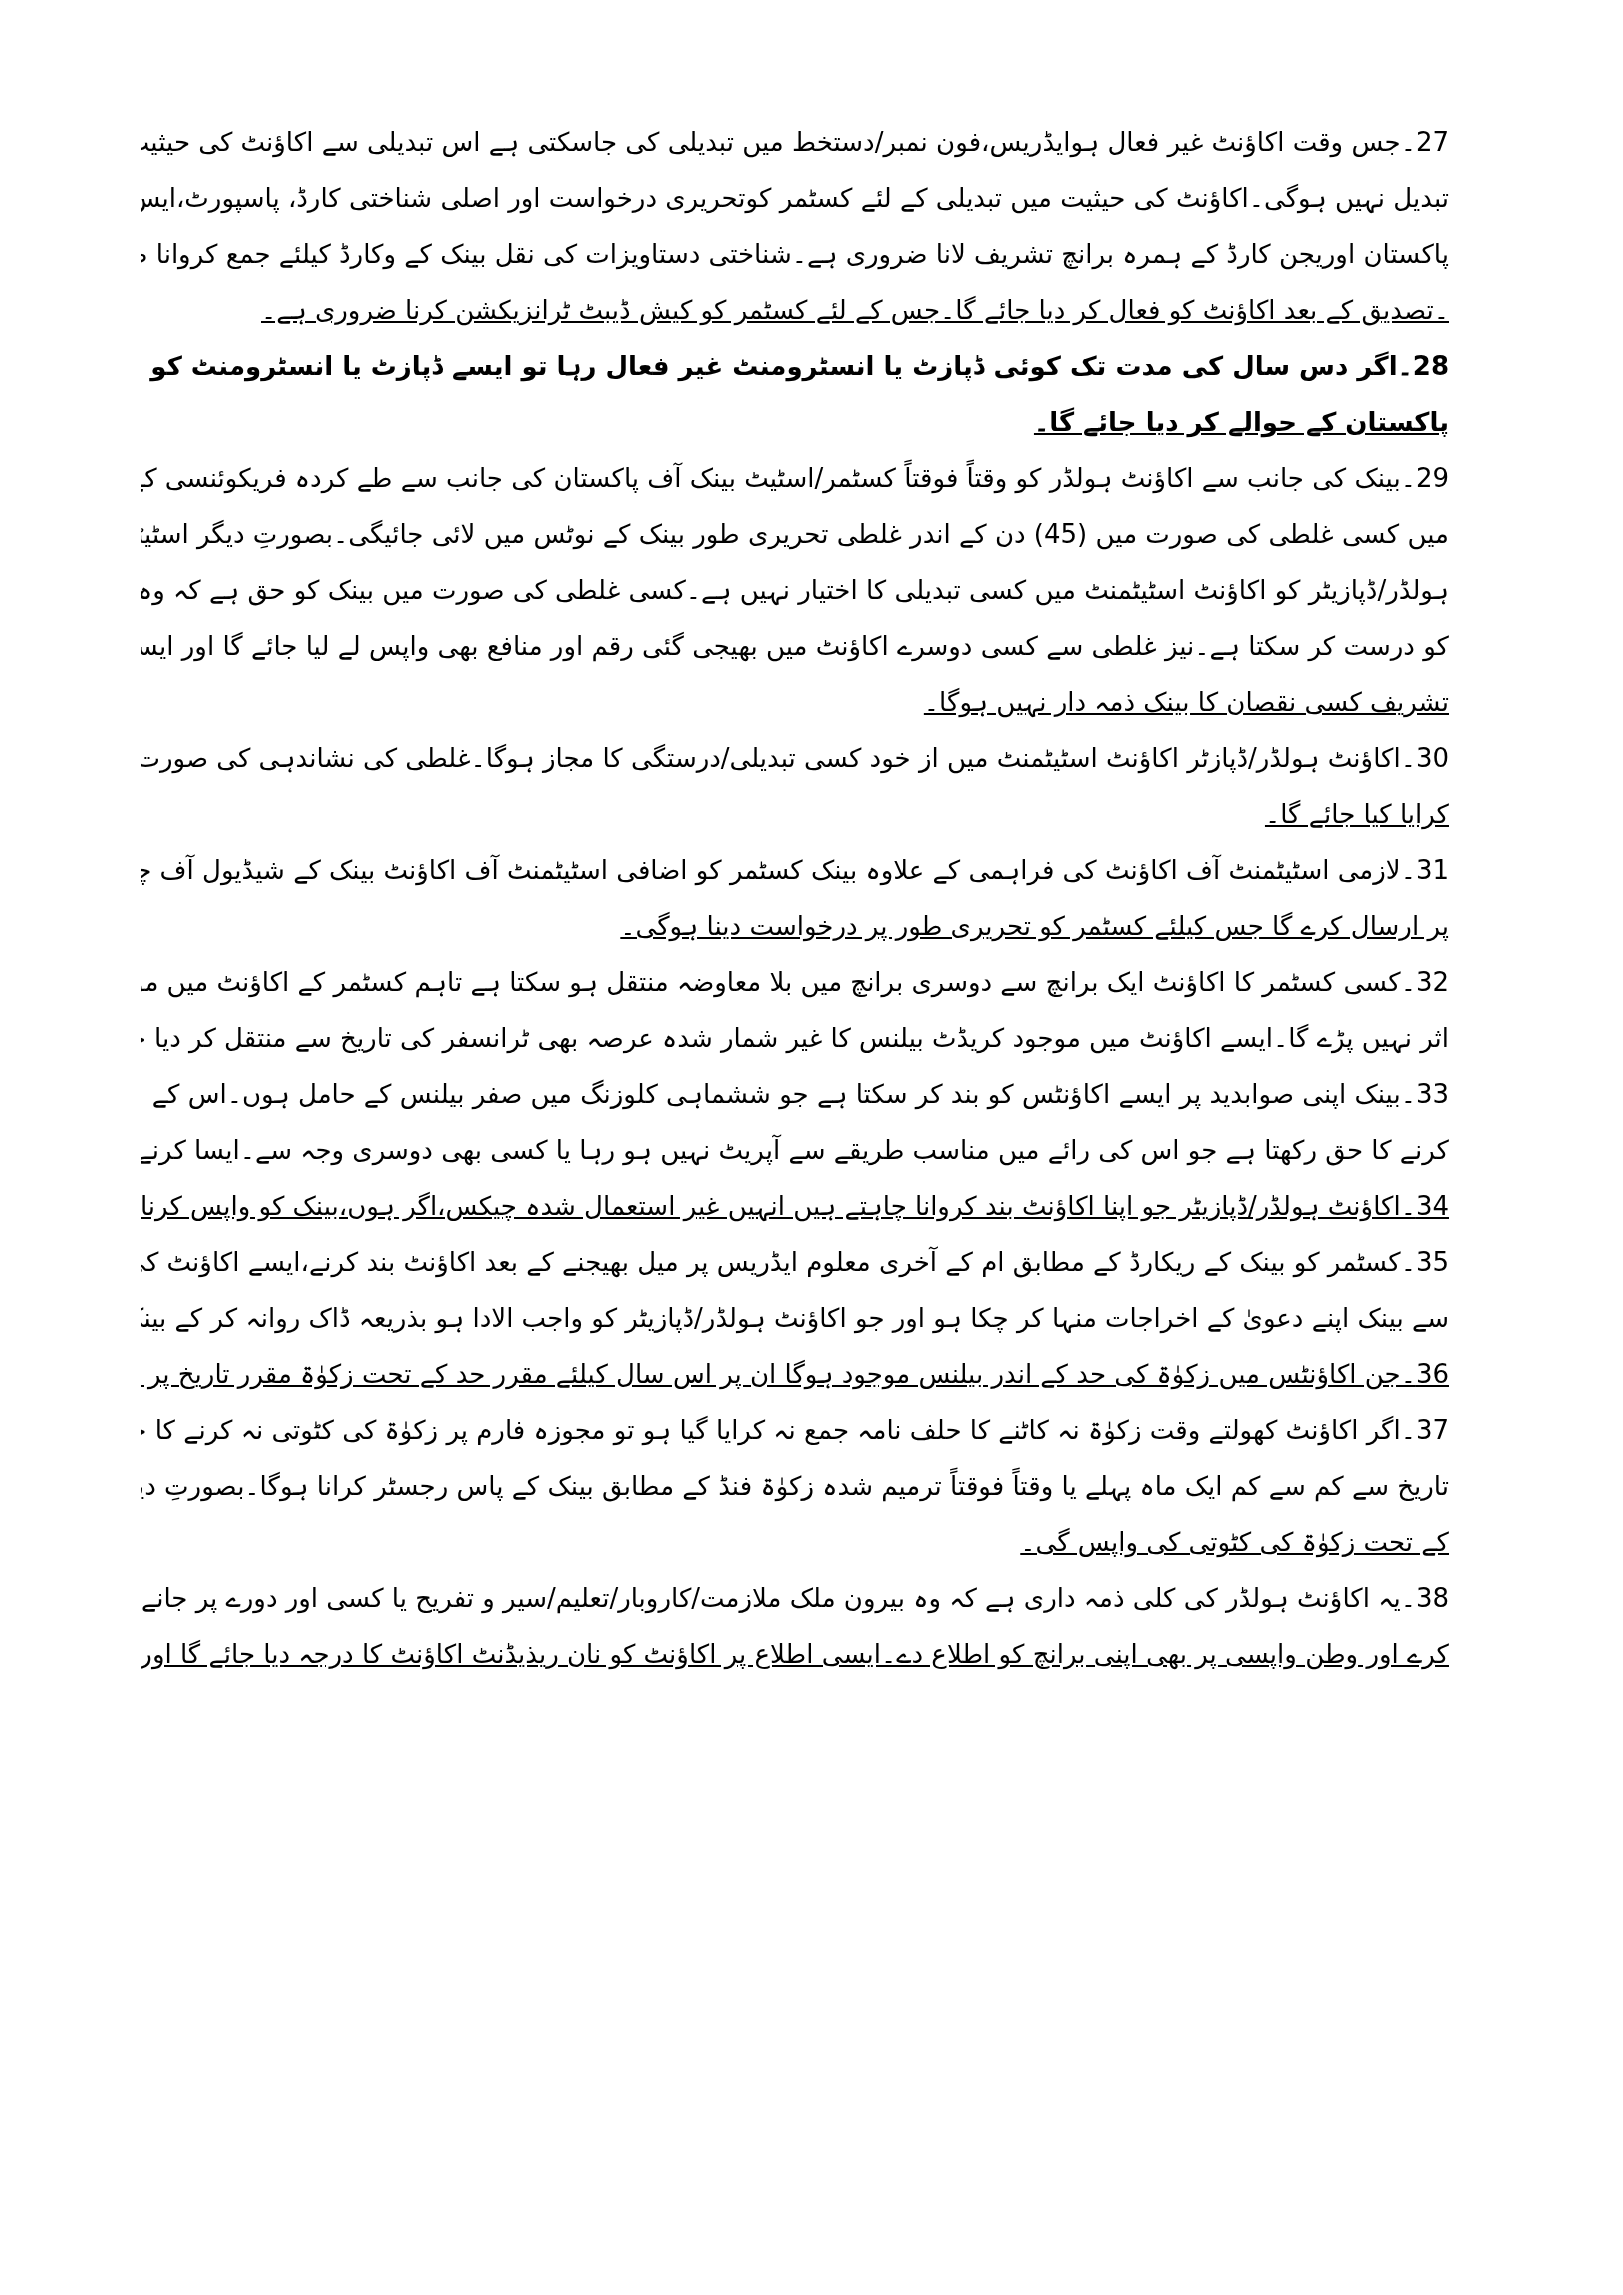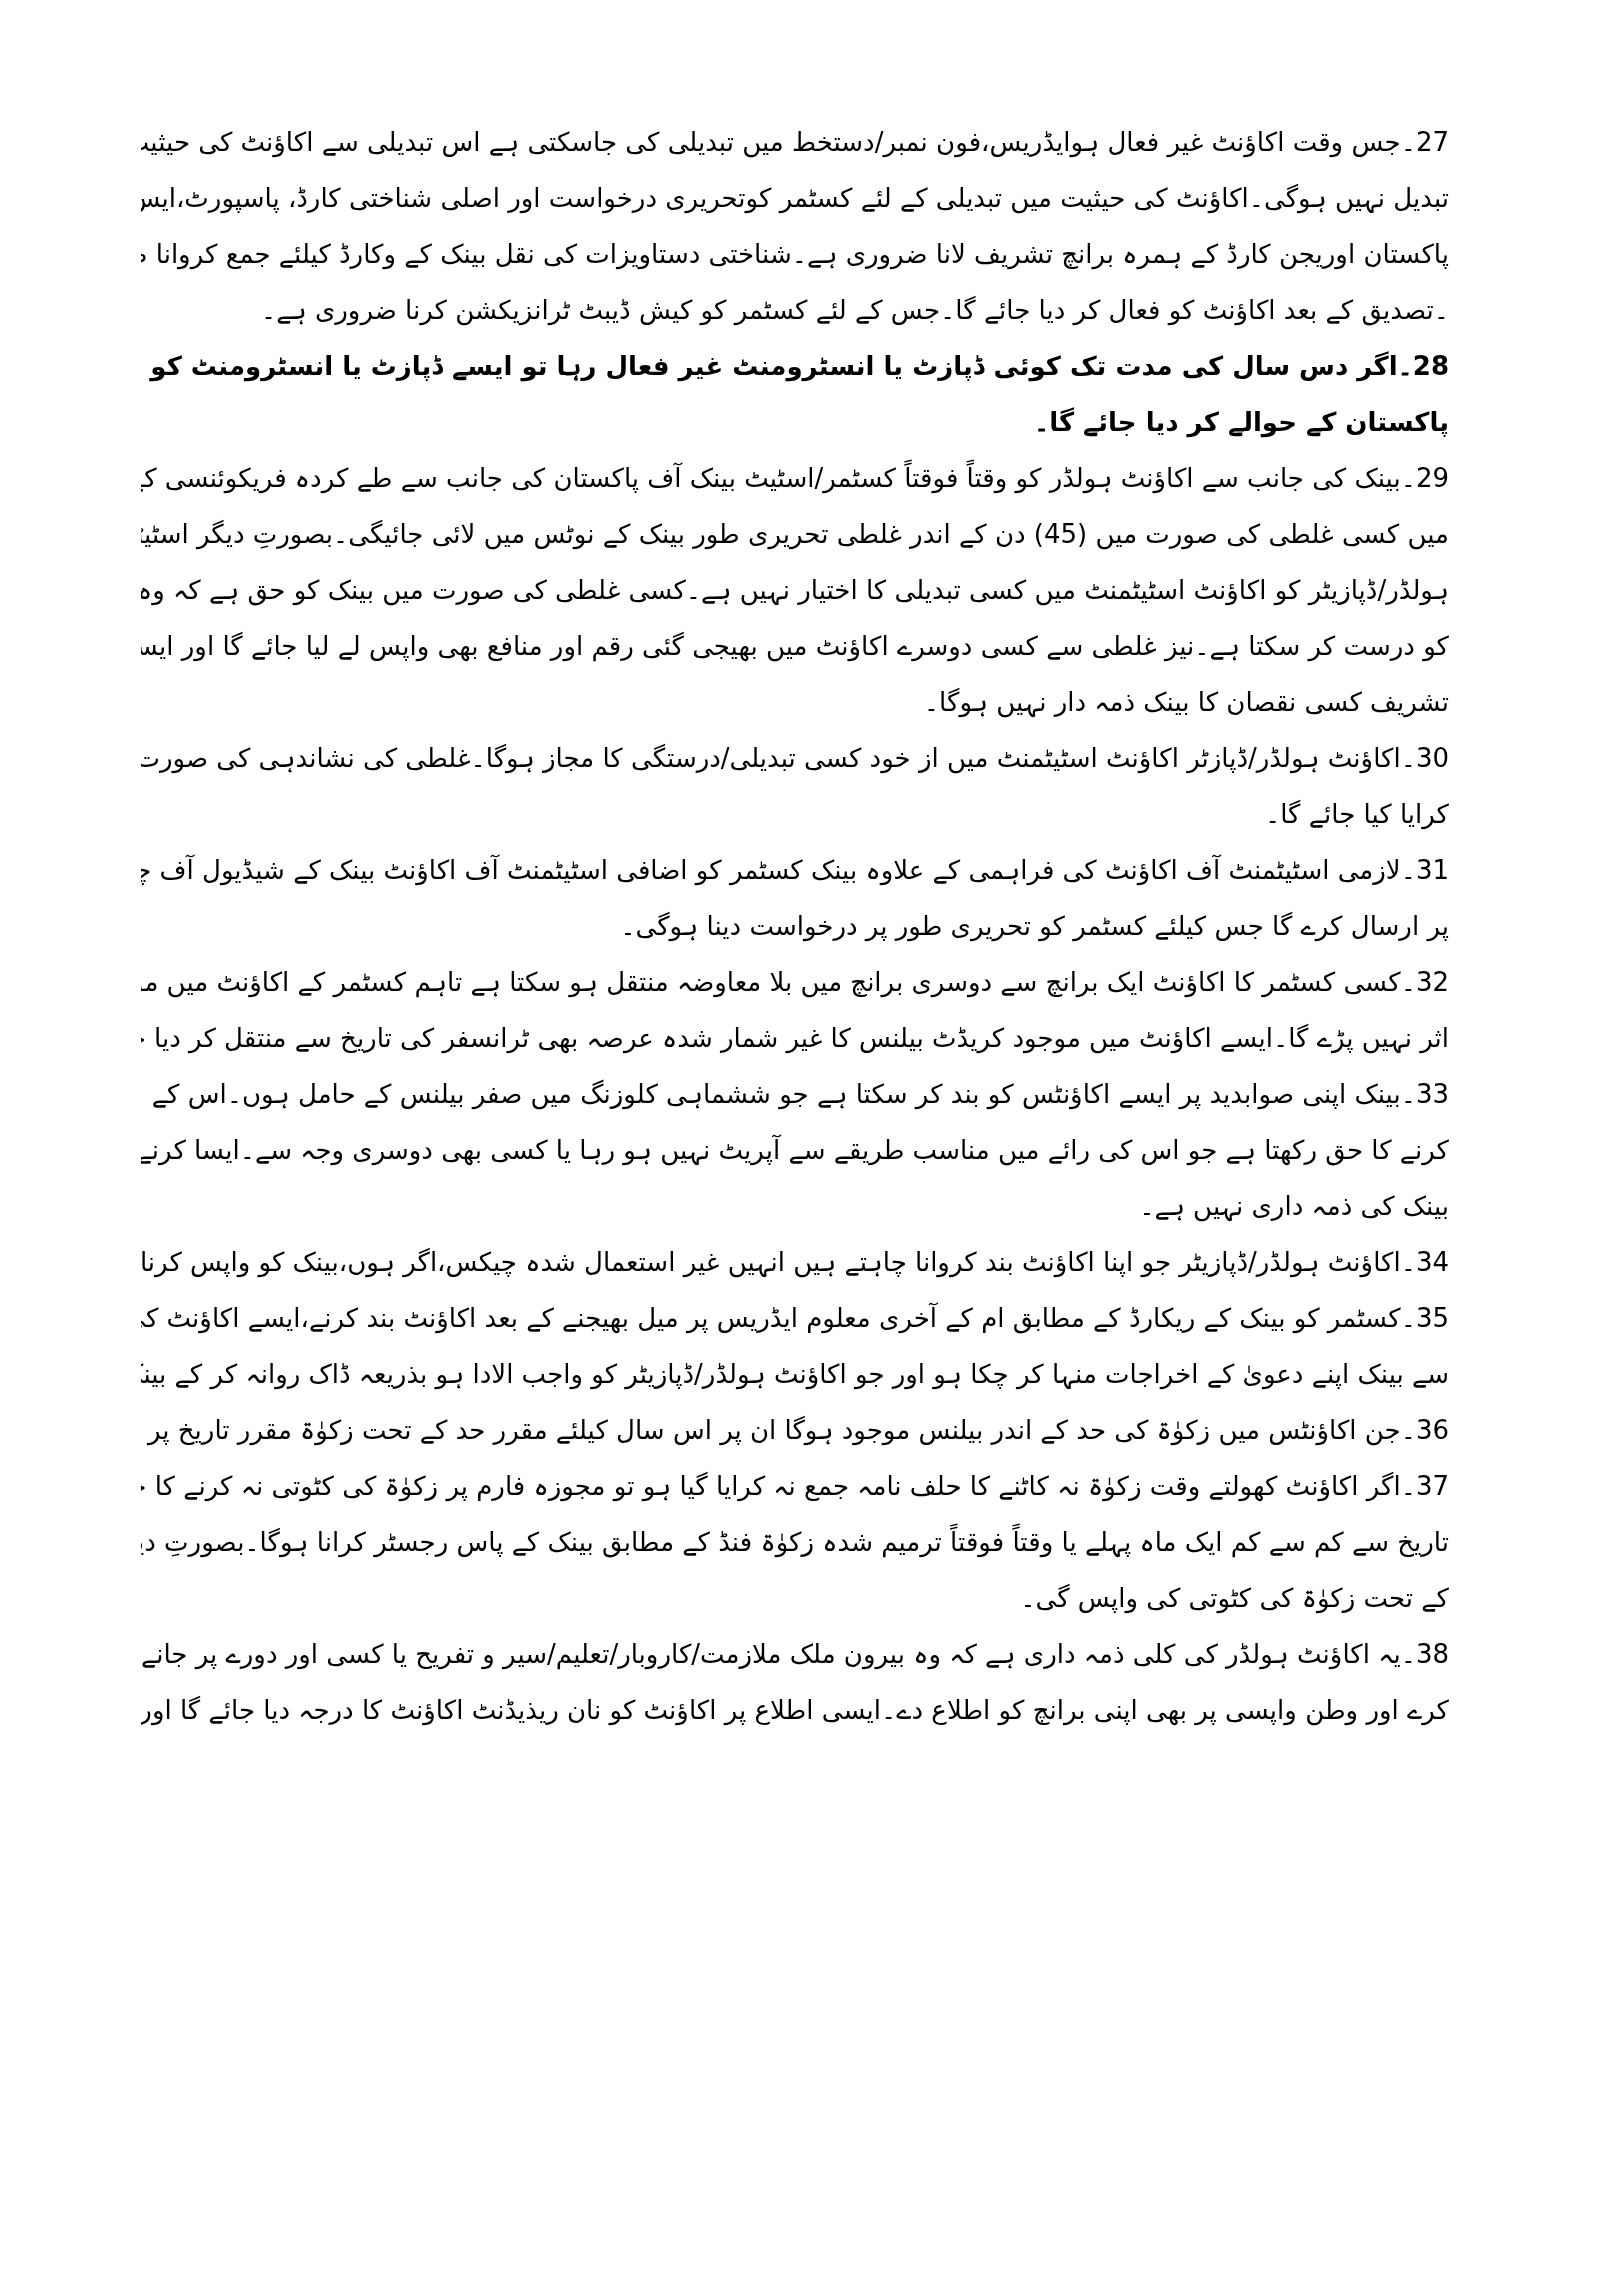--- a/index.html
+++ b/index.html
@@ -10,21 +10,21 @@
   }
   .page {
     position: absolute; left: 141px; top: 114px; width: 1308px;
     direction: rtl; text-align: justify;
   }
   .line {
     font-size: 26px; line-height: 56px; height: 56px;
     white-space: nowrap; overflow: hidden;
     text-align-last: justify;
   }
-  .line.last { text-align-last: right; }
+  .line.last { text-align-last: right; text-decoration: underline; }
   .clause { margin: 0; }
   .clause.bold .line { font-weight: bold; }
 </style>
 </head>
 <body>
 
 <div class="page" id="page">
     <div class="clause">
       <div class="line">27۔جس وقت اکاؤنٹ غیر فعال ہوایڈریس،فون نمبر/دستخط میں تبدیلی کی جاسکتی ہے اس تبدیلی سے اکاؤنٹ کی حیثیت مثلاً ڈیبٹ بلاک،غیر فعالیت</div>
       <div class="line">تبدیل نہیں ہوگی۔اکاؤنٹ کی حیثیت میں تبدیلی کے لئے کسٹمر کوتحریری درخواست اور اصلی شناختی کارڈ، پاسپورٹ،ایس این آئی سی،آین آئی سی او پی،</div>
@@ -50,21 +50,20 @@
       <div class="line">31۔لازمی اسٹیٹمنٹ آف اکاؤنٹ کی فراہمی کے علاوہ بینک کسٹمر کو اضافی اسٹیٹمنٹ آف اکاؤنٹ بینک کے شیڈیول آف چارجز کے مطابق چارجز ادا کرنے</div>
       <div class="line last">پر ارسال کرے گا جس کیلئے کسٹمر کو تحریری طور پر درخواست دینا ہوگی۔</div>
     </div>
     <div class="clause">
       <div class="line">32۔کسی کسٹمر کا اکاؤنٹ ایک برانچ سے دوسری برانچ میں بلا معاوضہ منتقل ہو سکتا ہے تاہم کسٹمر کے اکاؤنٹ میں موجود ڈپازٹ پر لاگو ہونے والے منافع پر</div>
       <div class="line">اثر نہیں پڑے گا۔ایسے اکاؤنٹ میں موجود کریڈٹ بیلنس کا غیر شمار شدہ عرصہ بھی ٹرانسفر کی تاریخ سے منتقل کر دیا جائے گا۔بینک کسی بھی وقت اپنے اکاؤنٹ</div>
     </div>
     <div class="clause">
       <div class="line">33۔بینک اپنی صوابدید پر ایسے اکاؤنٹس کو بند کر سکتا ہے جو ششماہی کلوزنگ میں صفر بیلنس کے حامل ہوں۔اس کے علاوہ،بینک ایسے کسی بھی اکاؤنٹ بند</div>
       <div class="line">کرنے کا حق رکھتا ہے جو اس کی رائے میں مناسب طریقے سے آپریٹ نہیں ہو رہا یا کسی بھی دوسری وجہ سے۔ایسا کرنے کی وجہ اکاؤنٹ ہولڈر/ڈپازیٹر کو بتانا</div>
-      <div class="line last">بینک کی ذمہ داری نہیں ہے۔</div>
     </div>
     <div class="clause">
       <div class="line last">34۔اکاؤنٹ ہولڈر/ڈپازیٹر جو اپنا اکاؤنٹ بند کروانا چاہتے ہیں انہیں غیر استعمال شدہ چیکس،اگر ہوں،بینک کو واپس کرنا ہوں گے۔</div>
     </div>
     <div class="clause">
       <div class="line">35۔کسٹمر کو بینک کے ریکارڈ کے مطابق ام کے آخری معلوم ایڈریس پر میل بھیجنے کے بعد اکاؤنٹ بند کرنے،ایسے اکاؤنٹ کی کرنسی میں بینک ڈرافٹ جس</div>
       <div class="line">سے بینک اپنے دعویٰ کے اخراجات منہا کر چکا ہو اور جو اکاؤنٹ ہولڈر/ڈپازیٹر کو واجب الادا ہو بذریعہ ڈاک روانہ کر کے بینک ذمہ داری سے دستبردار ہوتا</div>
     </div>
     <div class="clause">
       <div class="line last">36۔جن اکاؤنٹس میں زکوٰۃ کی حد کے اندر بیلنس موجود ہوگا ان پر اس سال کیلئے مقرر حد کے تحت زکوٰۃ مقرر تاریخ پر منہا کی جائے گی۔</div>

